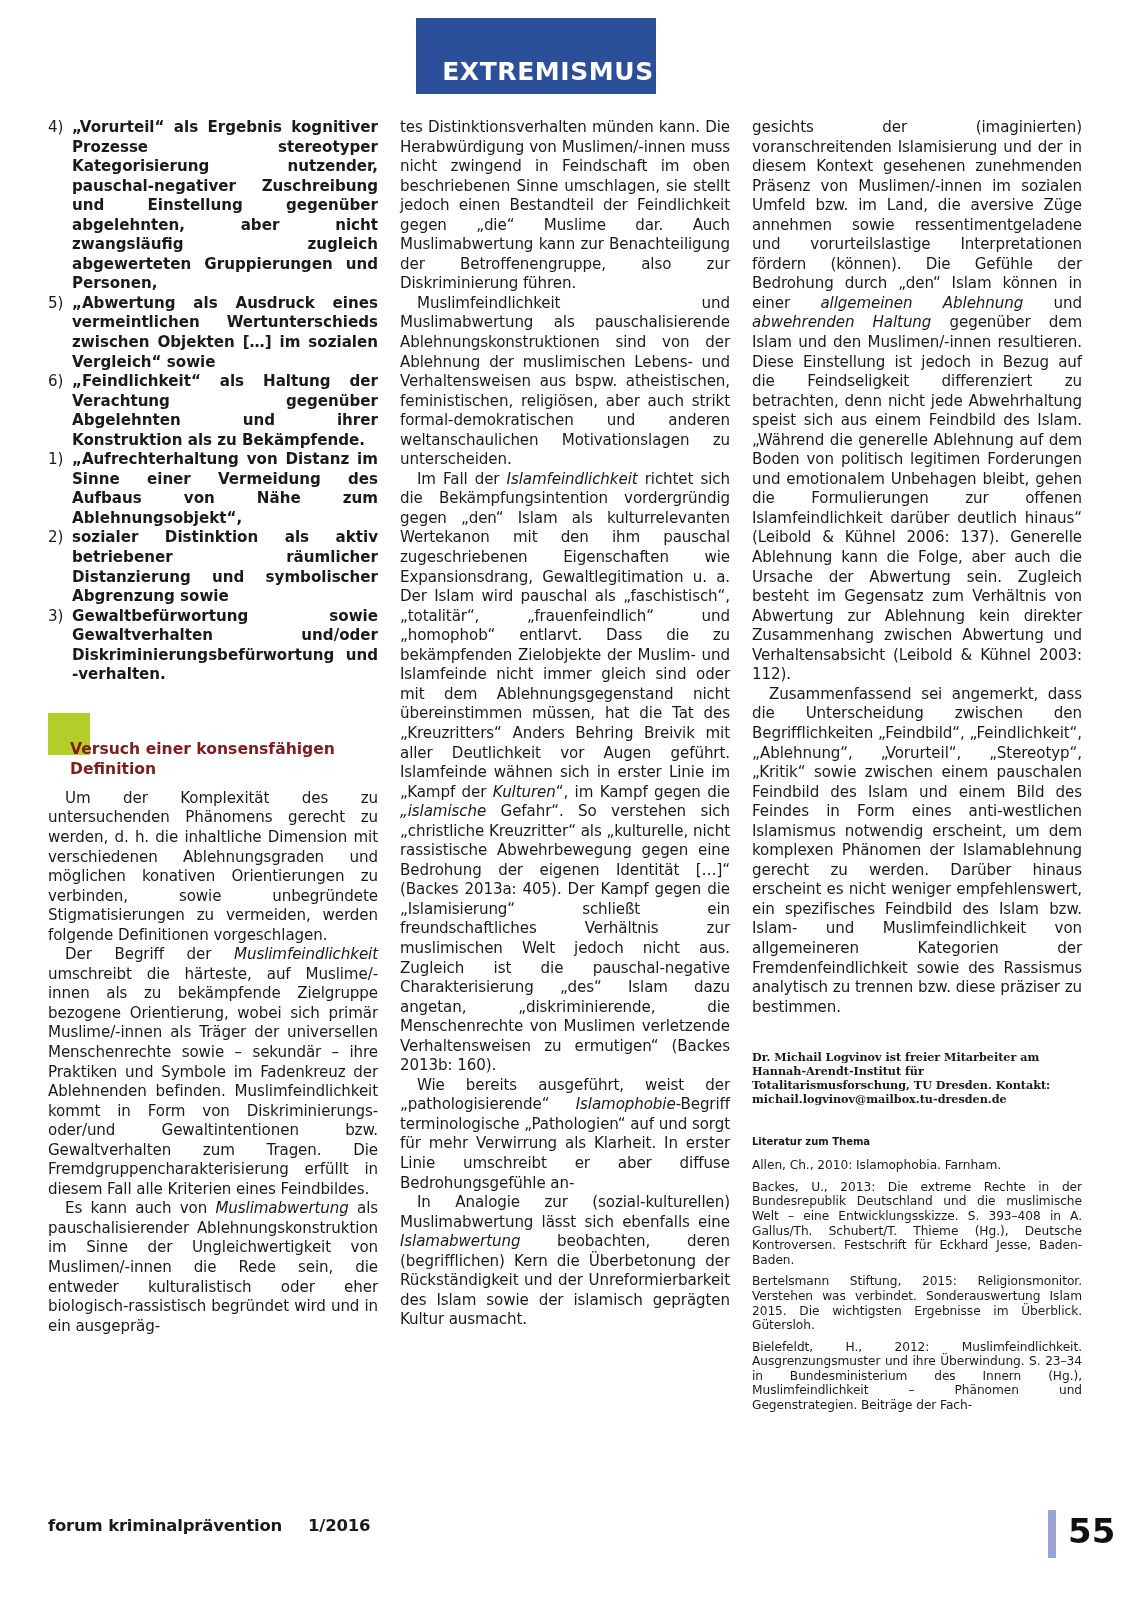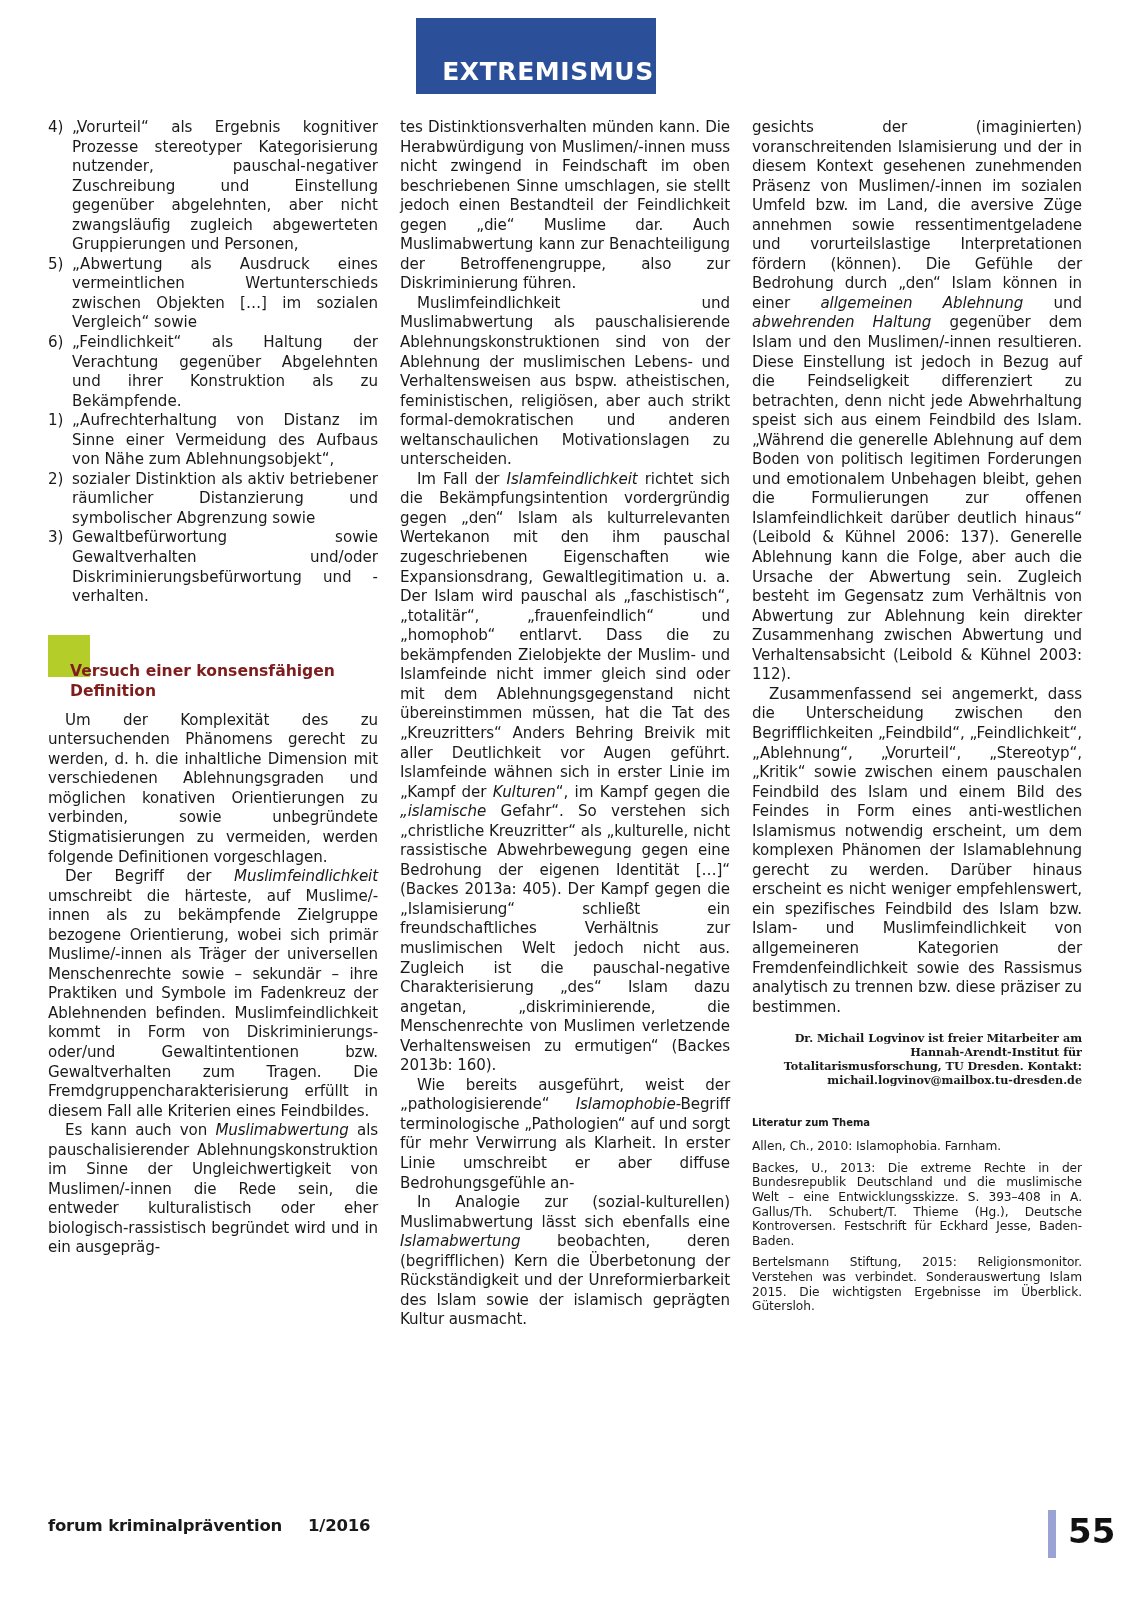--- a/index.html
+++ b/index.html
@@ -80,20 +80,21 @@
     line-height: 19.55px;
   }
   .numlist li .num {
     width: 24px;
     flex: 0 0 24px;
     text-align: left;
   }
   .numlist li .txt {
     flex: 1 1 auto;
     text-align: justify;
+    font-weight: bold;
   }
 
   
   .section-head-wrap {
     position: relative;
     margin-top: 28px;
     margin-bottom: 10px;
     min-height: 62px;
   }
   .green-marker {
@@ -110,26 +111,26 @@
     padding-left: 22px;
     color: #7f1d1d;
     font-weight: bold;
     font-size: 15.6px;
     line-height: 20px;
     z-index: 2;
   }
 
   
   .bio {
-    margin-top: 14px;
+    margin-top: 33px;
     font-family: "DejaVu Serif", serif;
     font-weight: bold;
     font-size: 11.2px;
     line-height: 14px;
-    text-align: right;
+    text-align: left;
     color: #1a1a1a;
   }
 
   
   .lit-head {
     margin-top: 28px;
     font-weight: bold;
     font-size: 10px;
     line-height: 16px;
   }
@@ -245,20 +246,21 @@
     <p class="indent">Zusammenfassend sei angemerkt, dass die Unterscheidung zwischen den Begrifflichkeiten „Feindbild“, „Feindlichkeit“, „Ablehnung“, „Vorurteil“, „Stereotyp“, „Kritik“ sowie zwischen einem pauschalen Feindbild des Islam und einem Bild des Feindes in Form eines anti-westlichen Islamismus notwendig erscheint, um dem komplexen Phänomen der Islamablehnung gerecht zu werden. Darüber hinaus erscheint es nicht weniger empfehlenswert, ein spezifisches Feindbild des Islam bzw. Islam- und Muslimfeindlichkeit von allgemeineren Kategorien der Fremdenfeindlichkeit sowie des Rassismus analytisch zu trennen bzw. diese präziser zu bestimmen.</p>
 
     <div class="bio">Dr. Michail Logvinov ist freier Mitarbeiter am Hannah-Arendt-Institut für Totalitarismusforschung, TU Dresden.
 Kontakt: michail.logvinov@mailbox.tu-dresden.de</div>
 
     <div class="lit-head">Literatur zum Thema</div>
 
     <div class="lit-entry first">Allen, Ch., 2010: Islamophobia. Farnham.</div>
     <div class="lit-entry">Backes, U., 2013: Die extreme Rechte in der Bundesrepublik Deutschland und die muslimische Welt – eine Entwicklungsskizze. S. 393–408 in A. Gallus/Th. Schubert/T. Thieme (Hg.), Deutsche Kontroversen. Festschrift für Eckhard Jesse, Baden-Baden.</div>
     <div class="lit-entry">Bertelsmann Stiftung, 2015: Religionsmonitor. Verstehen was verbindet. Sonderauswertung Islam 2015. Die wichtigsten Ergebnisse im Überblick. Gütersloh.</div>
+    <div class="lit-entry">Bielefeldt, H., 2012: Muslimfeindlichkeit. Ausgrenzungsmuster und ihre Überwindung. S. 23–34 in Bundesministerium des Innern (Hg.), Muslimfeindlichkeit – Phänomen und Gegenstrategien. Beiträge der Fach-</div>
 
   </div>
 
 </div>
 
 <div class="footer-left">
   <span>forum kriminalprävention</span>
   <span>1/2016</span>
 </div>
 <div class="page-rule"></div>

